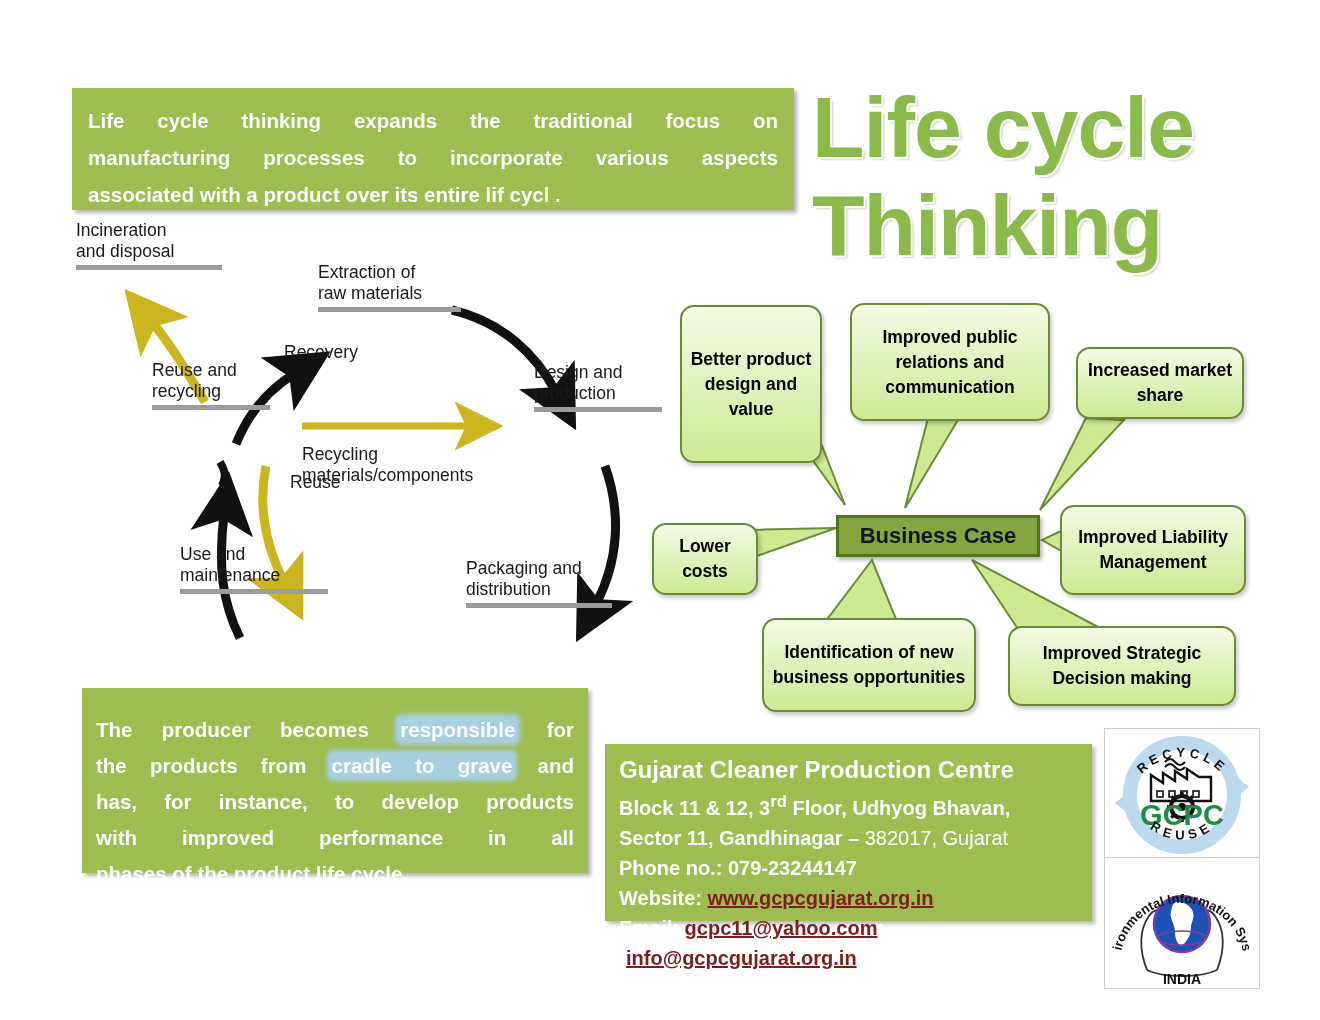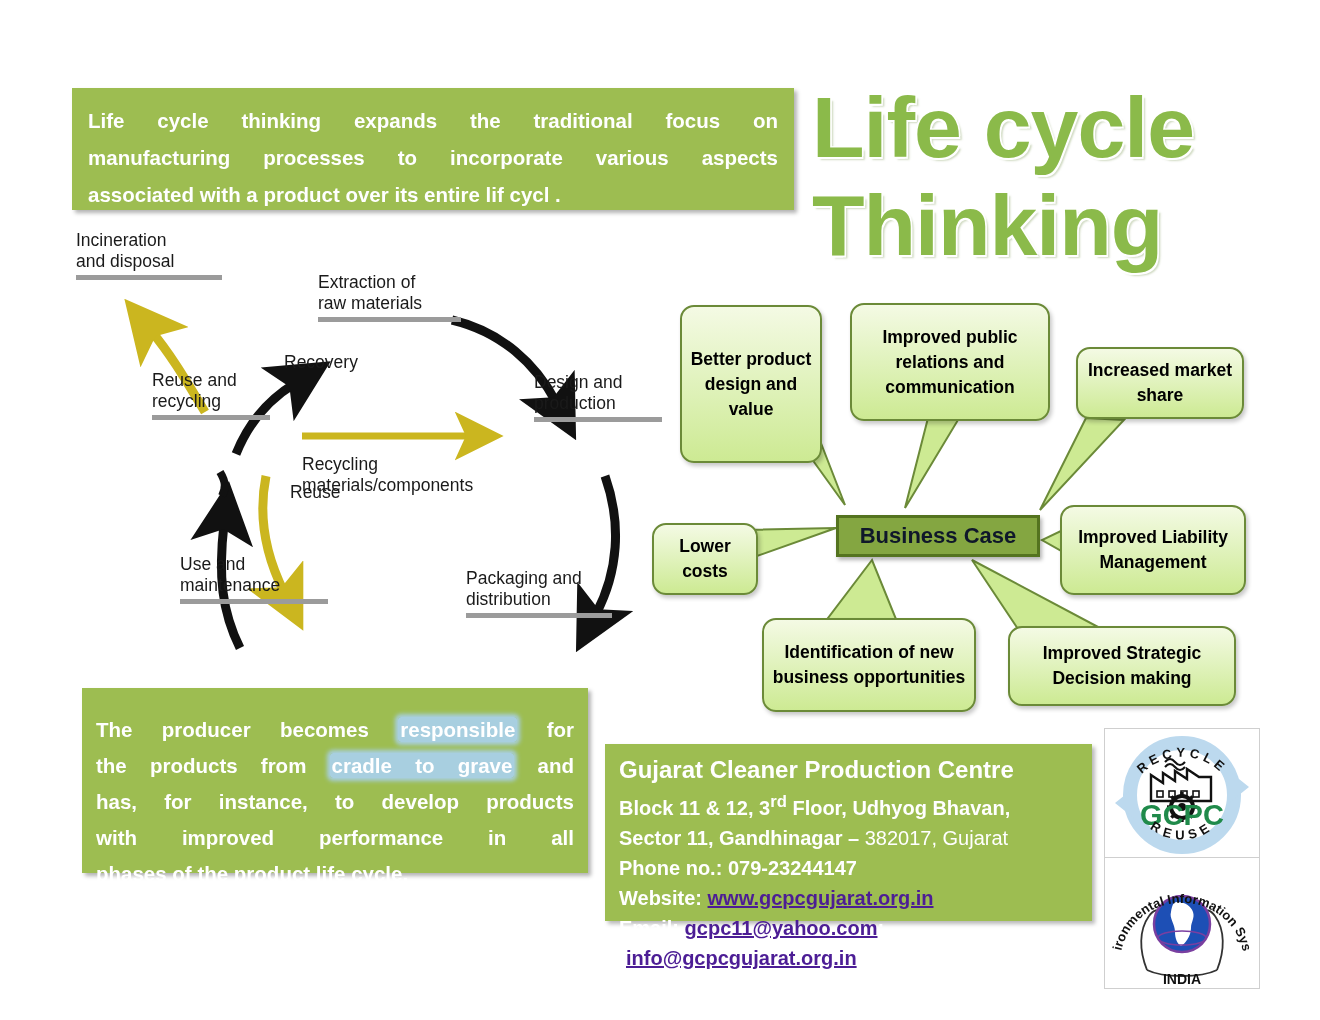--- a/index.html
+++ b/index.html
@@ -65,21 +65,21 @@
       -1.5px -1.5px 0 #ffffff, 1.5px -1.5px 0 #ffffff,
       -1.5px 1.5px 0 #ffffff, 1.5px 1.5px 0 #ffffff,
       3px 3px 2px rgba(120,150,80,0.35);
     letter-spacing: -1px;
   }
   #title .t-line { display:block; }
 
   
   #wheel {
     position: absolute;
-    left: 62px; top: 224px;
+    left: 62px; top: 214px;
     width: 624px; height: 462px;
   }
   .wl {
     position: absolute;
     font-family: "Liberation Sans", sans-serif;
     font-size: 17.5px;
     line-height: 21px;
     color: #1a1a1a;
     white-space: nowrap;
   }
@@ -137,21 +137,21 @@
   #contact-box .org {
     font-size: 24px; font-weight: bold; line-height: 32px;
     margin-bottom: 1px;
   }
   #contact-box .row {
     font-size: 20px; font-weight: bold; line-height: 30px;
     white-space: nowrap;
   }
   #contact-box .light { font-weight: normal; }
   .link {
-    color: #4c1d95;
+    color: #7f1d1d;
     text-decoration: underline;
     font-weight: bold;
   }
   #contact-box .last-row {
     background: #ffffff;
     display: inline-block;
     padding: 0 3px;
     margin-left: 4px;
   }
 

